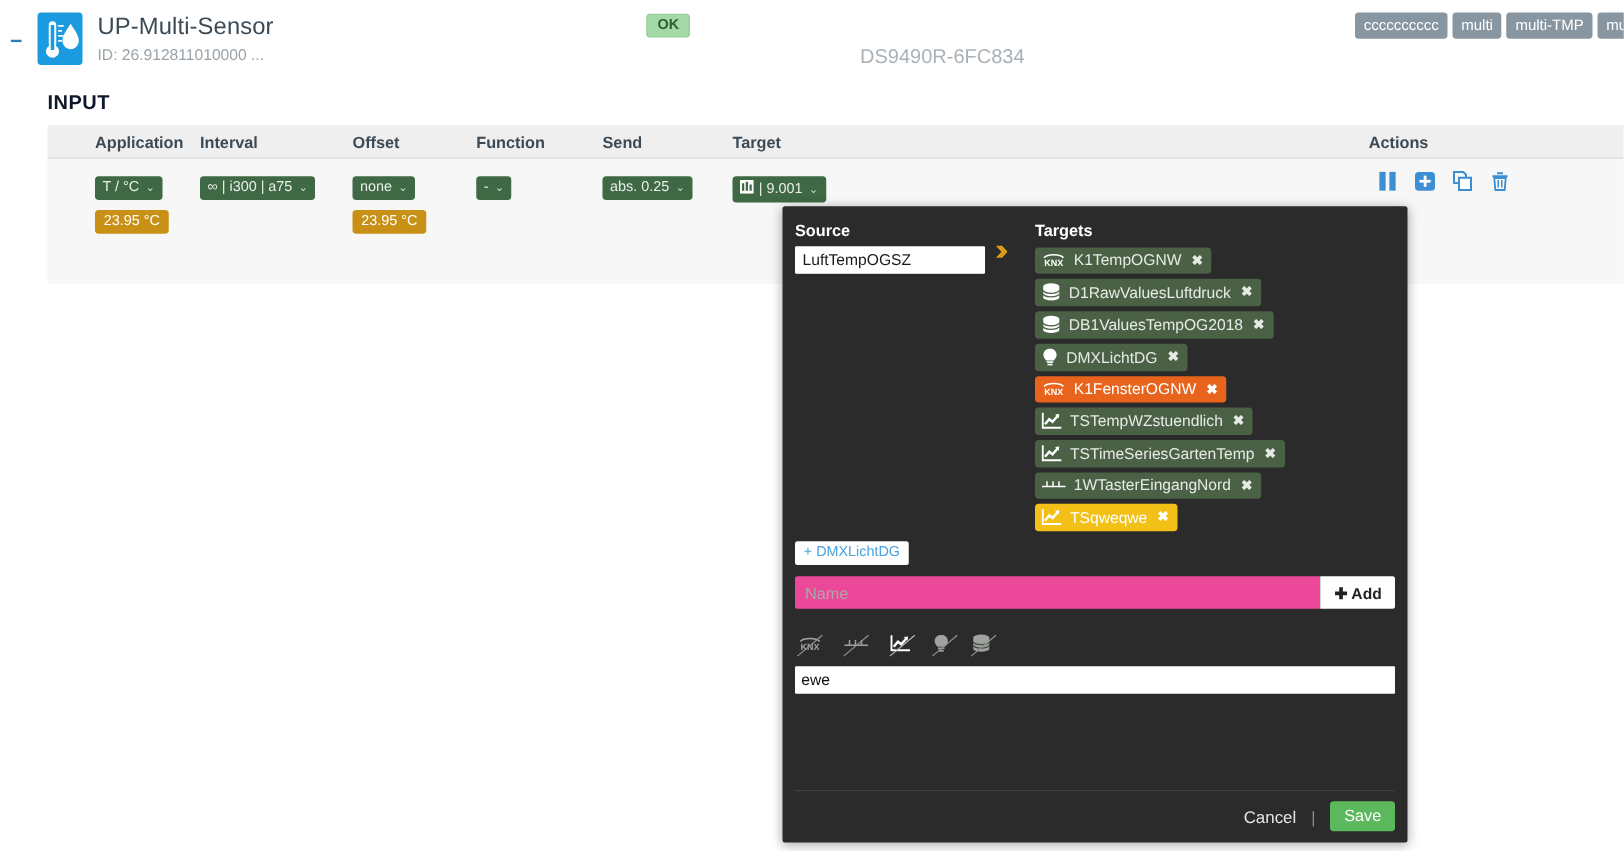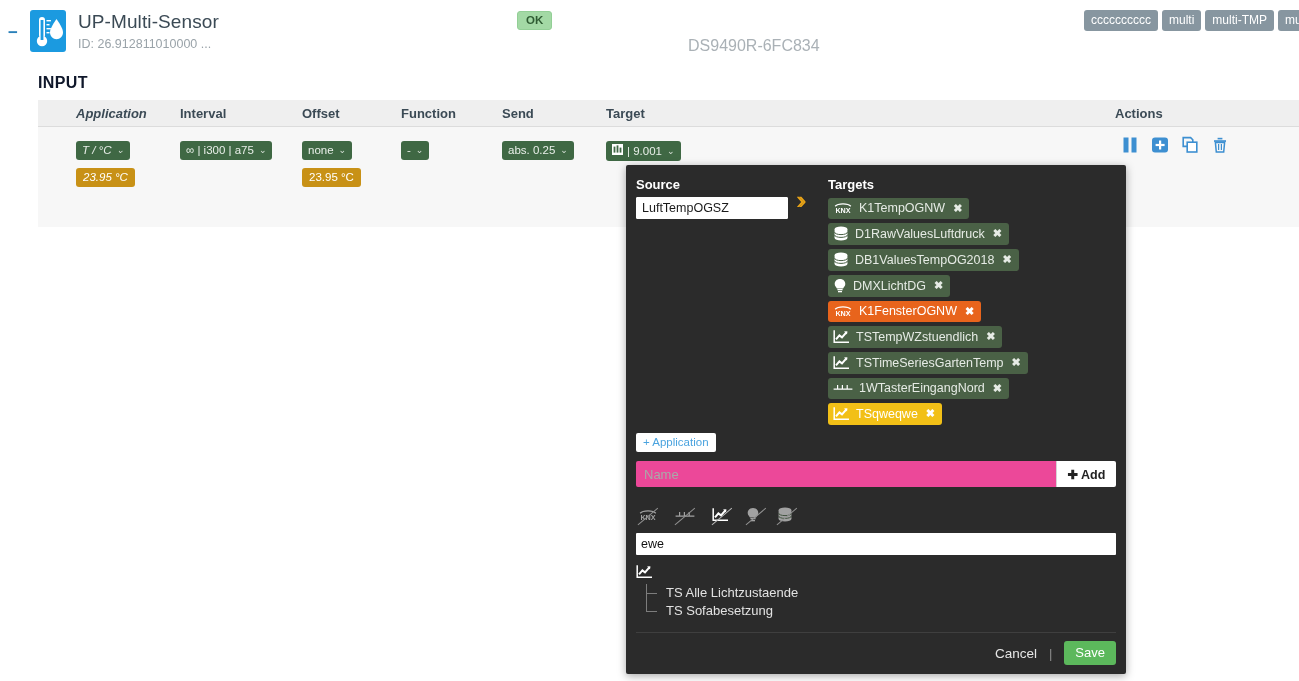--- a/index.html
+++ b/index.html
@@ -86,21 +86,21 @@
   .tbl { position: absolute; left: 38px; top: 100px; width: 1261px; }
   .tbl-head {
     display: flex; align-items: center;
     height: 27px; background: #efefef;
     border-bottom: 1px solid #dcdcdc;
   }
   .tbl-head .th {
     font-size: 13px; font-weight: 700; color: #3b4a55;
   }
   .tbl-row { display: flex; position: relative; height: 100px; background: #f7f7f7; }
-  .c-app   { width: 142px; padding-left: 38px; font-style: italic; }
+  .c-app   { width: 122px; padding-left: 38px; }
   .c-int   { width: 122px; }
   .c-off   { width: 99px; }
   .c-fun   { width: 101px; }
   .c-snd   { width: 104px; }
   .c-tgt   { width: 509px; }
   .c-act   { width: 160px; }
   .cell-pad { padding-top: 14px; }
 
   .sel-badge {
     display: inline-flex; align-items: center; gap: 4px;
@@ -482,21 +482,21 @@
               <path d="M3 10.4 L6.4 6.4 L9 8.4 L13.6 3.2" fill="none" stroke="#ffffff" stroke-width="2"></path>
               <path d="M11 2.6 L14.4 2.2 L14 5.6 Z" fill="#ffffff"></path>
             </svg>
           </span>
           <span>TSqweqwe</span>
           <span class="x">✖</span>
         </span>
       </div>
   </div>
 
-  <button class="ts-btn">+ Application</button>
+  <button class="ts-btn">+ DMXLichtDG</button>
 
   <div class="name-add-row">
     <input class="name-inp" placeholder="Name" style="">
     <button class="add-btn">✚ Add</button>
   </div>
 
   <div class="filter-icons" id="filter-icons">
       <span class="fi" style="position: relative; opacity: 0.72;"><svg width="20" height="12" viewBox="0 0 20 12">
           <path d="M2.2 4.2 C5 1 15 1 17.8 4.2" fill="none" stroke="#cfcfcf" stroke-width="1.3"></path>
           <text x="10" y="11" font-family="Liberation Sans, sans-serif" font-size="7.2" font-weight="700" fill="#cfcfcf" text-anchor="middle">KNX</text>
@@ -518,33 +518,20 @@
           <ellipse cx="8" cy="3" rx="6.4" ry="2.4" fill="#cfcfcf"></ellipse>
           <rect x="1.6" y="3" width="12.8" height="9" fill="#cfcfcf"></rect>
           <ellipse cx="8" cy="12" rx="6.4" ry="2.4" fill="#cfcfcf"></ellipse>
           <path d="M1.6 6.2 A6.4 2.4 0 0 0 14.4 6.2" fill="none" stroke="#4a6146" stroke-width="1"></path>
           <path d="M1.6 9 A6.4 2.4 0 0 0 14.4 9" fill="none" stroke="#4a6146" stroke-width="1"></path>
         </svg><span style="position: absolute; left: -3px; top: 50%; width: 26px; height: 1.4px; background: rgb(185, 185, 185); transform: rotate(-40deg); transform-origin: center center;"></span></span>
     </div>
 
   <input class="ewe-input" value="ewe" style="">
 
-  <div class="tree">
-    <div class="tree-root">
-      <svg width="17" height="15" viewBox="0 0 17 15">
-        <path d="M1.2 1.2 V13.2 H16" fill="none" stroke="#ffffff" stroke-width="1.5"></path>
-        <path d="M3 10.4 L6.4 6.4 L9 8.4 L13.6 3.2" fill="none" stroke="#ffffff" stroke-width="2"></path>
-        <path d="M11 2.6 L14.4 2.2 L14 5.6 Z" fill="#ffffff"></path>
-      </svg>
-    </div>
-    <div class="tree-items" id="tree-items">
-        <div class="tree-item">TS Alle Lichtzustaende</div>
-        <div class="tree-item">TS Sofabesetzung</div>
-      </div>
-  </div>
 
   <div class="pop-divider"></div>
 
   <div class="pop-foot">
     <span class="cancel-link">Cancel</span>
     <span class="foot-sep">|</span>
     <button class="save-btn">Save</button>
   </div>
 
 </div>

